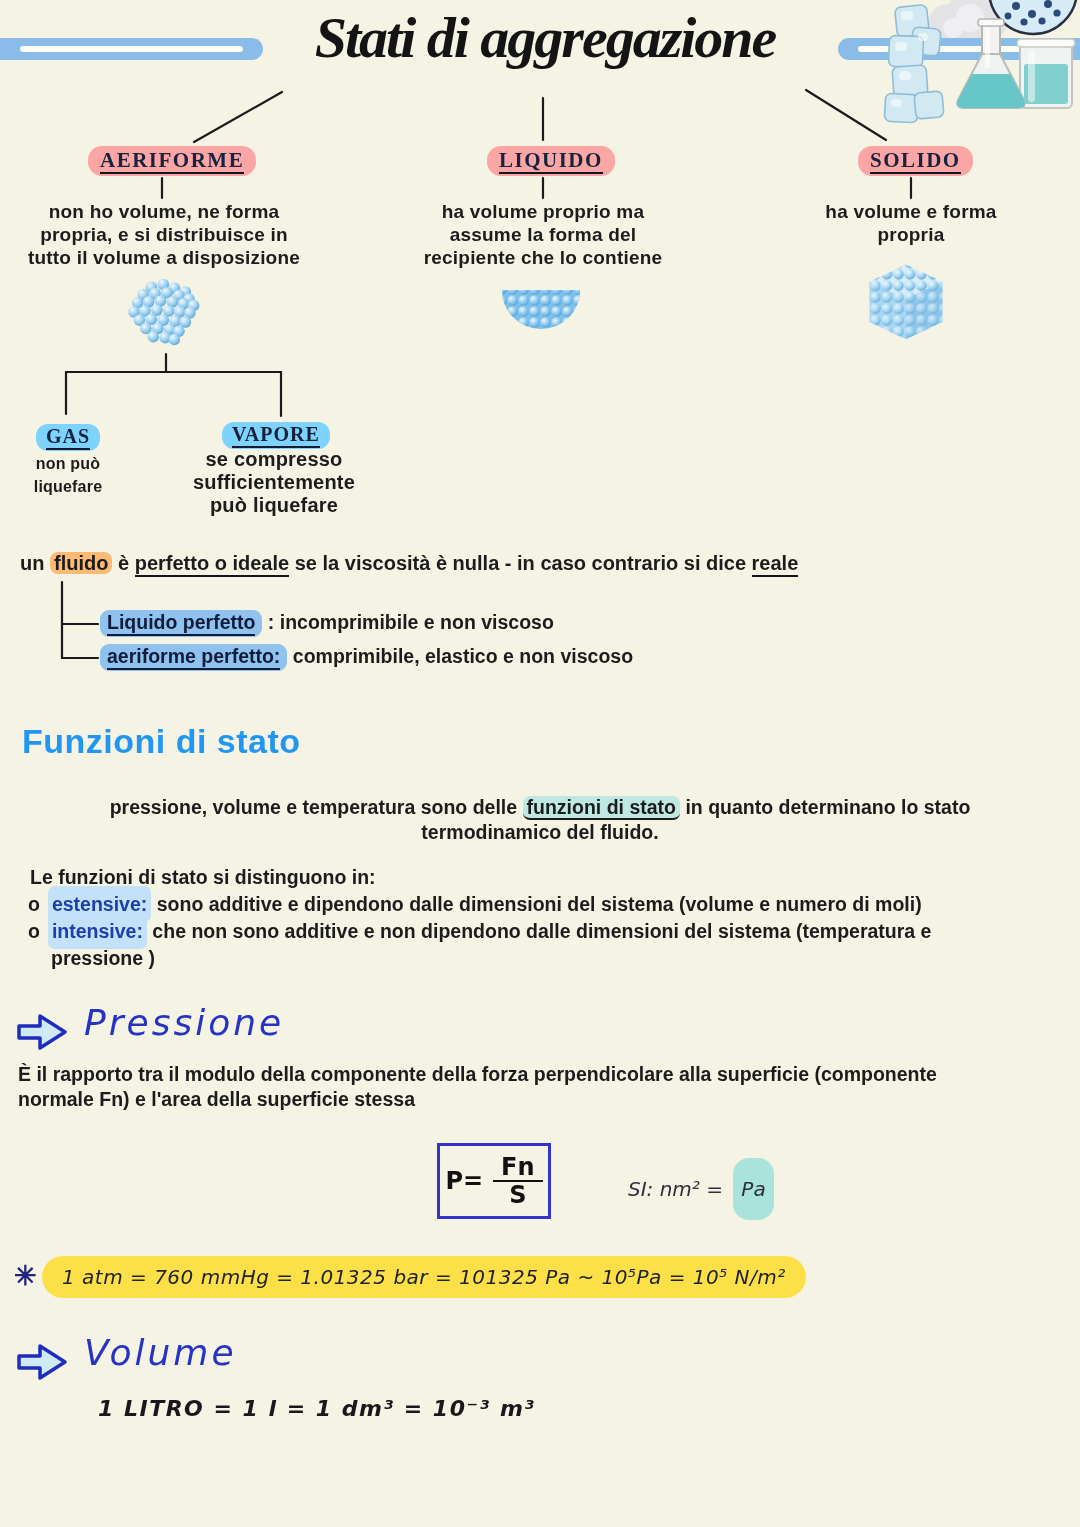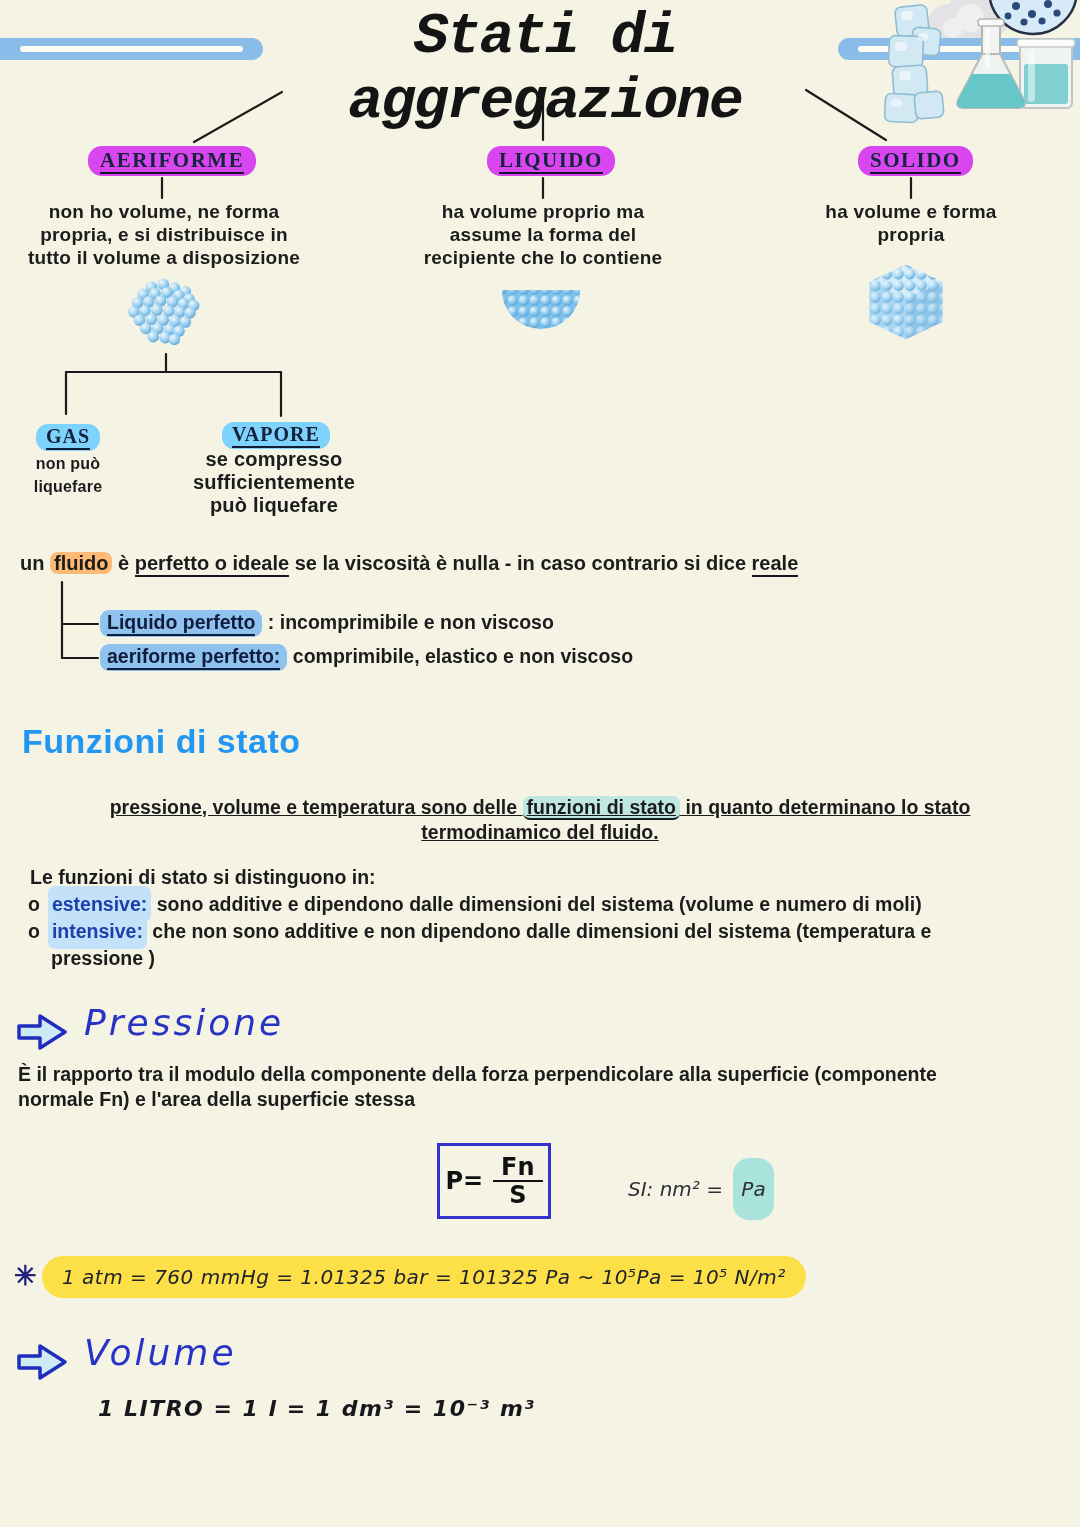--- a/index.html
+++ b/index.html
@@ -6,28 +6,28 @@
   #page{position:relative;width:1080px;height:1527px;background:#f5f3e4;overflow:hidden;
         font-family:"Liberation Sans",sans-serif;color:#1c1c1c;}
 
   
   .bar{position:absolute;height:22px;background:#89bce9;z-index:2;}
   .bar .stripe{position:absolute;left:20px;right:20px;top:8px;height:6px;background:#fdfdf4;border-radius:3px;}
   #bar-left{left:0;top:38px;width:263px;border-radius:0 12px 12px 0;}
   #bar-right{left:838px;top:38px;width:242px;border-radius:12px 0 0 12px;}
 
   #title{position:absolute;left:235px;top:4px;width:620px;text-align:center;z-index:3;
-         font-family:Liberation Mono, monospace;font-style:italic;font-weight:700;
+         font-family:Liberation Serif, serif;font-style:italic;font-weight:700;
          font-size:58px;letter-spacing:-2px;color:#141414;}
 
   svg{display:block;}
   .abs{position:absolute;}
 
   
-  .label-pill{position:absolute;background:#d946ef;border-radius:14px;padding:2px 12px;z-index:3;}
+  .label-pill{position:absolute;background:#fca5a5;border-radius:14px;padding:2px 12px;z-index:3;}
   .label-pill span{font-family:"Liberation Serif",serif;font-weight:700;font-size:21px;
                    letter-spacing:1.5px;color:#15233f;border-bottom:2.5px solid #0e1626;
                    display:inline-block;line-height:1.15;}
   .desc{position:absolute;text-align:center;font-weight:700;font-size:19px;line-height:23px;
         white-space:pre-line;letter-spacing:.2px;}
 
   
   .sub-pill{position:absolute;background:#7dd3fc;border-radius:12px;padding:1px 10px;}
   .sub-pill span{font-family:"Liberation Serif",serif;font-weight:700;font-size:20px;
                  letter-spacing:1px;color:#16213d;border-bottom:2px solid #131c33;
@@ -39,21 +39,21 @@
   .ul{border-bottom:2.5px solid #15151f;padding-bottom:1px;}
   .hl-teal-ul{background:#bfe8e2;border-radius:7px;padding:0 4px;border-bottom:2.5px solid #1a1a1a;}
 
   .perf-item{position:absolute;left:100px;font-weight:700;font-size:19.5px;}
   .pill-blue{background:#8fc2ee;border-radius:9px;padding:1px 7px;display:inline-block;}
   .pill-blue span{color:#101c3c;border-bottom:2.5px solid #101c3c;display:inline-block;line-height:1.2;}
 
   #funzioni-heading{position:absolute;left:22px;top:722px;color:#2196f3;
                     font-size:34px;font-weight:800;letter-spacing:.5px;}
   .center-par{position:absolute;left:0;width:1080px;text-align:center;
-              font-weight:700;font-size:19.5px;line-height:25px;text-decoration:underline;}
+              font-weight:700;font-size:19.5px;line-height:25px;}
   #funzioni-intro{position:absolute;left:30px;top:866px;font-weight:700;font-size:19.5px;}
 
   #bullets{position:absolute;left:14px;top:891px;width:1048px;list-style:none;margin:0;padding:0;}
   #bullets li{font-weight:700;font-size:19.5px;line-height:27px;white-space:pre-line;
               padding-left:37px;text-indent:-23px;}
   .b-marker{margin-right:8px;font-weight:800;}
   .b-term{background:#c3e1f8;color:#1c3faa;border-radius:7px;padding:7px 4px;font-weight:800;}
 
   .sec-head{position:absolute;font-family:"DejaVu Sans",sans-serif;font-style:italic;
             font-size:36px;color:#2633c4;letter-spacing:3px;font-weight:500;}

